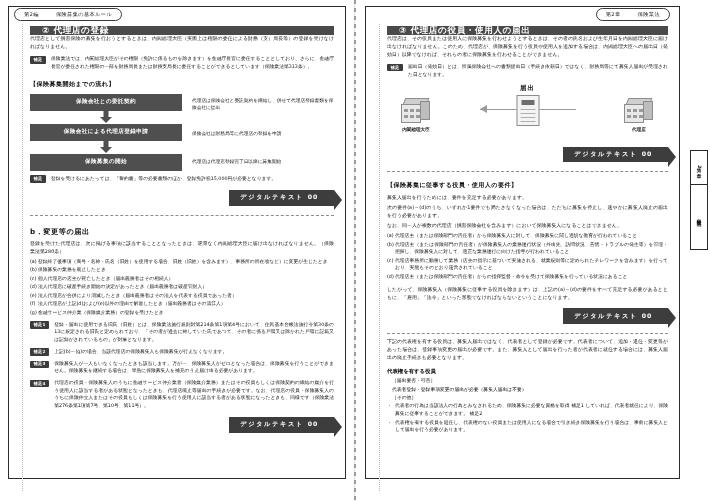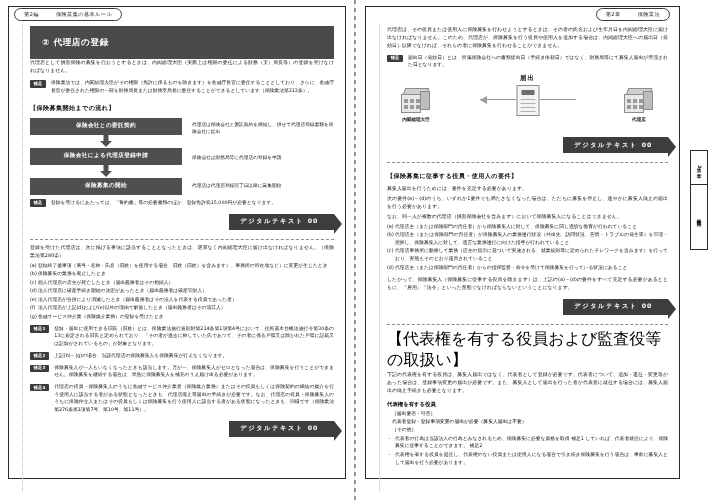--- a/index.html
+++ b/index.html
@@ -34,21 +34,21 @@
   .sheet.left  .runhead { left: 14px; }
   .sheet.right .runhead { right: 40px; }
   .runhead .rh-sep { display: inline-block; width: 5px; }
 
   
   .col { position: absolute; left: 30px; right: 20px; top: 26px; }
   .sheet.right .col { left: 32px; right: 42px; }
 
   
   .banner { background: #4a4a4a; color: #ffffff; font-size: 8.6px; font-weight: 700;
-            letter-spacing: .6px; padding: 12px 12px; line-height: 1.1; }
+            letter-spacing: .6px; padding: 0 12px; line-height: 1.1; }
 
   
   h3.sub { font-size: 7.2px; font-weight: 700; color: #111; margin: 11px 0 3px 0;
            letter-spacing: .5px; }
   p.body { font-size: 4.9px; line-height: 1.62; color: #111; margin: 0 0 2px 0;
            text-align: justify; letter-spacing: .05px; }
   .brk { font-size: 6.1px; font-weight: 700; color: #111; margin: 9px 0 4px 0;
          letter-spacing: .4px; }
 
   
@@ -183,20 +183,21 @@
         </div>
 
         <div class="dt-wrap">
           <span class="dt-badge">
             <span>デジタルテキスト</span><span class="num">00</span>
           </span>
         </div>
 
         <div class="dotline"></div>
 
+        <h3 class="sub">b．変更等の届出</h3>
         <p class="body">登録を受けた代理店は、次に掲げる事項に該当することとなったときは、遅滞なく内閣総理大臣に届け出なければなりません。（保険業法第280条）</p>
 
         <div class="li"><span class="mk">(a)</span><span>登録終了後事項（商号・名称・氏名（旧姓）を使用する場合、旧姓（旧姓）を含みます）、事務所の所在地など）に変更が生じたとき</span></div>
         <div class="li"><span class="mk">(b)</span><span>保険募集の業務を廃止したとき</span></div>
         <div class="li"><span class="mk">(c)</span><span>個人代理店の店主が死亡したとき（届出義務者はその相続人）</span></div>
         <div class="li"><span class="mk">(d)</span><span>法人代理店に破産手続き開始の決定があったとき（届出義務者は破産管財人）</span></div>
         <div class="li"><span class="mk">(e)</span><span>法人代理店が合併により消滅したとき（届出義務者はその法人を代表する役員であった者）</span></div>
         <div class="li"><span class="mk">(f)</span><span>法人代理店が上記(d)および(e)以外の理由で解散したとき（届出義務者はその清算人）</span></div>
         <div class="li"><span class="mk">(g)</span><span>金融サービス仲介業（保険媒介業務）の登録を受けたとき</span></div>
 
@@ -231,20 +232,21 @@
       <div class="inner-rule"></div>
 
       <div class="runhead">
         <span>第2章</span>
         <span class="rh-sep"></span>
         <span>保険業法</span>
       </div>
 
       <div class="col">
 
+        <div class="banner">③ 代理店の役員・使用人の届出</div>
 
         <p class="body">代理店は、その役員または使用人に保険募集を行わせようとするときは、その者の氏名および生年月日を内閣総理大臣に届け出なければなりません。このため、代理店が、保険募集を行う役員や使用人を追加する場合は、内閣総理大臣への届出日（発効日）以降でなければ、それらの者に保険募集を行わせることができません。</p>
 
         <div class="note">
           <span class="note-tag">補足</span>
           <span class="note-body">届出日（発効日）とは、所属保険会社への書類提出日（手続き依頼日）ではなく、財務局等にて募集人届出が受理された日となります。</span>
         </div>
 
         <div class="diag">
           <div class="diag-label">届出</div>
@@ -308,21 +310,20 @@
 
         <div class="dt-wrap">
           <span class="dt-badge">
             <span>デジタルテキスト</span><span class="num">00</span>
           </span>
         </div>
 
         <div class="dotline"></div>
 
         <div>
-          <div class="bt">【代表権を有する役員および監査役等の取扱い】</div>
           <p class="body">下記の代表権を有する役員は、募集人届出ではなく、代表者として登録が必要です。代表者について、追加・退任・変更等があった場合は、登録事項変更の届出が必要です。また、募集人として届出を行った者が代表者に就任する場合には、募集人届出の廃止手続きも必要となります。</p>
 
           <div class="mini-h">代表権を有する役員</div>
           <div class="mini-s">［届出要否・可否］</div>
           <div class="mini-s">代表者登録・登録事項変更の届出が必要（募集人届出は不要）</div>
           <div class="mini-s">［その他］</div>
           <div class="li"><span class="mk">・</span><span>代表者の行為は当該法人の行為とみなされるため、保険募集に必要な資格を取得 補足1 していれば、代表者就任により、保険募集に従事することができます。 補足2</span></div>
           <div class="li"><span class="mk">・</span><span>代表権を有する役員を退任し、代表権のない役員または使用人になる場合で引き続き保険募集を行う場合は、事前に募集人として届出を行う必要があります。</span></div>
 
         </div>

